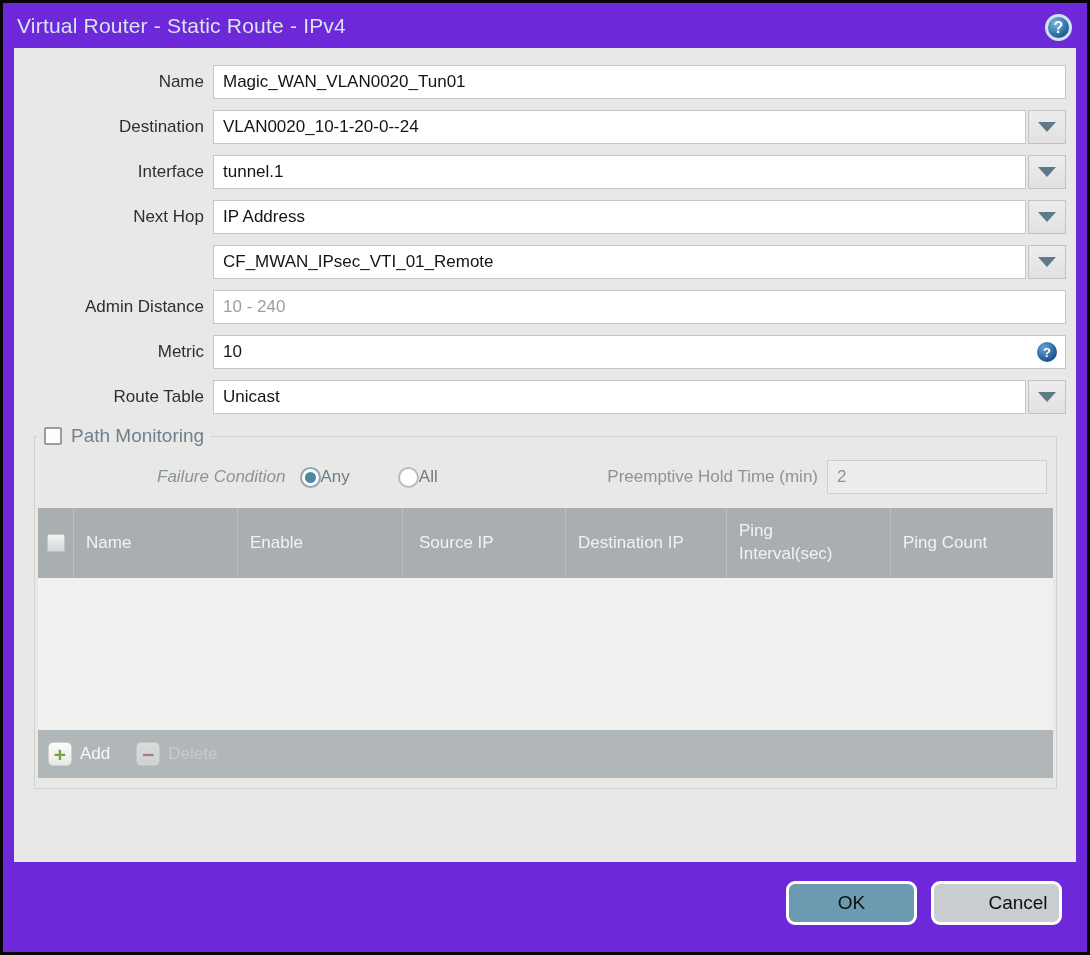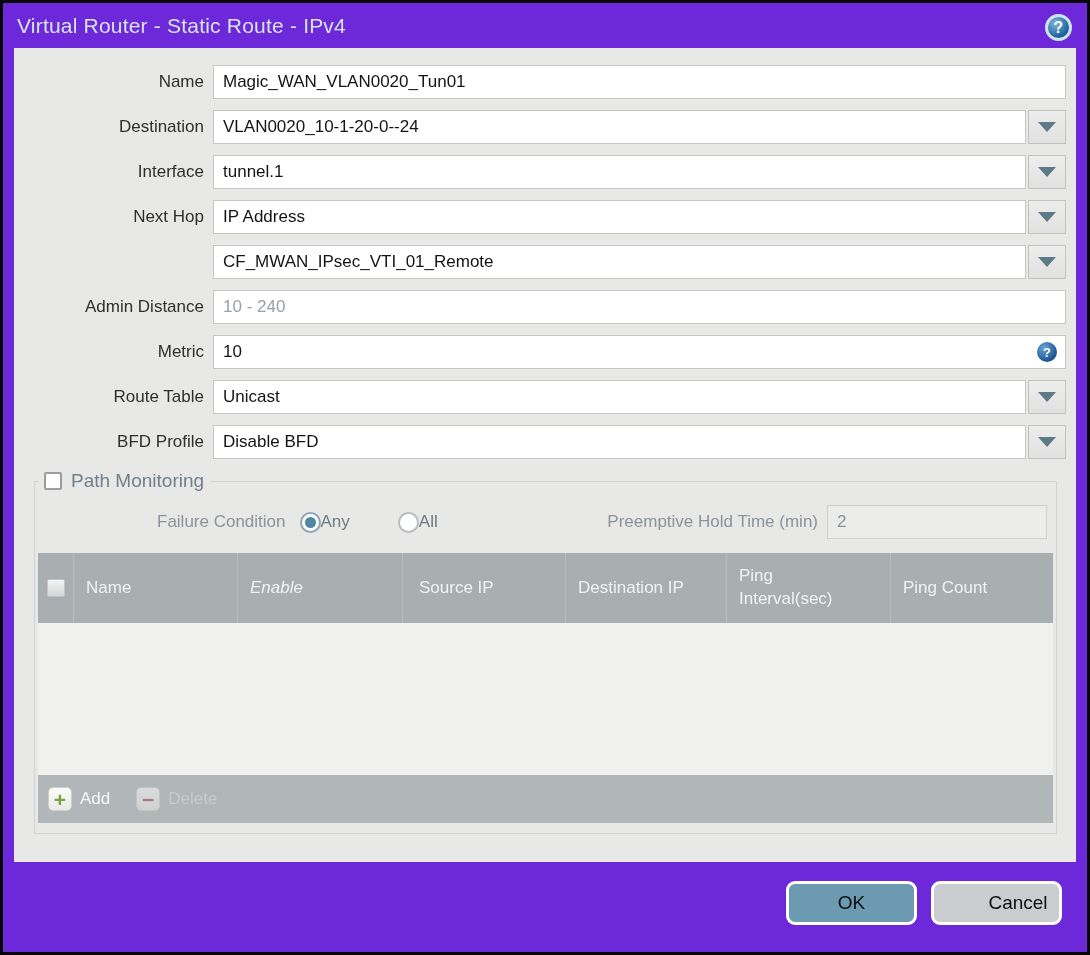--- a/index.html
+++ b/index.html
@@ -91,21 +91,21 @@
     padding: 0 6px; margin-left: 0;
   }
   .checkbox {
     width: 18px; height: 18px; flex: none;
     background: #fdfdfd; border: 2px solid #999d9d; border-radius: 2px;
     cursor: pointer;
   }
   .pm-title { font-size: 19px; font-weight: normal; color: #72808d; }
 
   .fc-row { display: flex; align-items: center; margin-top: 13px; height: 34px; }
-  .fc-label { margin-left: 119px; font-size: 17px; color: #8b949b; }
+  .fc-label { margin-left: 119px; font-size: 17px; color: #8b949b; font-style: italic; }
   .radio {
     width: 21px; height: 21px; border-radius: 50%;
     background: #fff; border: 2px solid #b7bdc0;
     margin-left: 14px; flex: none;
     display: flex; align-items: center; justify-content: center;
     cursor: pointer;
   }
   .radio.checked { border-color: #8ea7b3; }
   .radio.checked .dot { width: 11px; height: 11px; border-radius: 50%; background: #4e87a0; }
   .opt { font-size: 17px; color: #707b84; }
@@ -122,21 +122,21 @@
   
   .tbl { margin-top: 14px; }
   .thead { display: flex; height: 70px; background: #a9aeb0; align-items: stretch; }
   .th {
     display: flex; align-items: center;
     color: #f1f3f3; font-size: 17px;
     padding-left: 12px; border-left: 1px solid #b9bec0;
   }
   .th.cbcol { width: 35px; padding-left: 0; border-left: none; justify-content: center; }
   .th.c-name { width: 164px; }
-  .th.c-enable { width: 165px; font-style: italic; }
+  .th.c-enable { width: 165px; }
   .th.c-srcip { width: 163px; padding-left: 16px; }
   .th.c-dstip { width: 161px; }
   .th.c-pint { width: 164px; padding-right: 48px; line-height: 1.35; }
   .th.c-pcount { flex: 1; }
   .checkbox.hdr {
     background: linear-gradient(#f4f5f5, #d4d7d7);
     border: 1px solid #c2c5c5;
   }
   .tbody { height: 152px; background: #f0f0ef; }
   .tfoot {
@@ -258,29 +258,20 @@
     <div class="row">
       <label class="lbl">Route Table</label>
       <div class="field">
         <input value="Unicast" style="">
         <button class="dd">
           <span class="tri"></span>
         </button>
       </div>
     </div>
 
-    <div class="row">
-      <label class="lbl">BFD Profile</label>
-      <div class="field">
-        <input value="Disable BFD" style="">
-        <button class="dd">
-          <span class="tri"></span>
-        </button>
-      </div>
-    </div>
 
     <fieldset class="pm">
       <legend class="pm-legend">
         <span class="checkbox"></span>
         <span class="pm-title">Path Monitoring</span>
       </legend>
 
       <div class="fc-row">
         <span class="fc-label">Failure Condition</span>
         <span class="radio checked">

